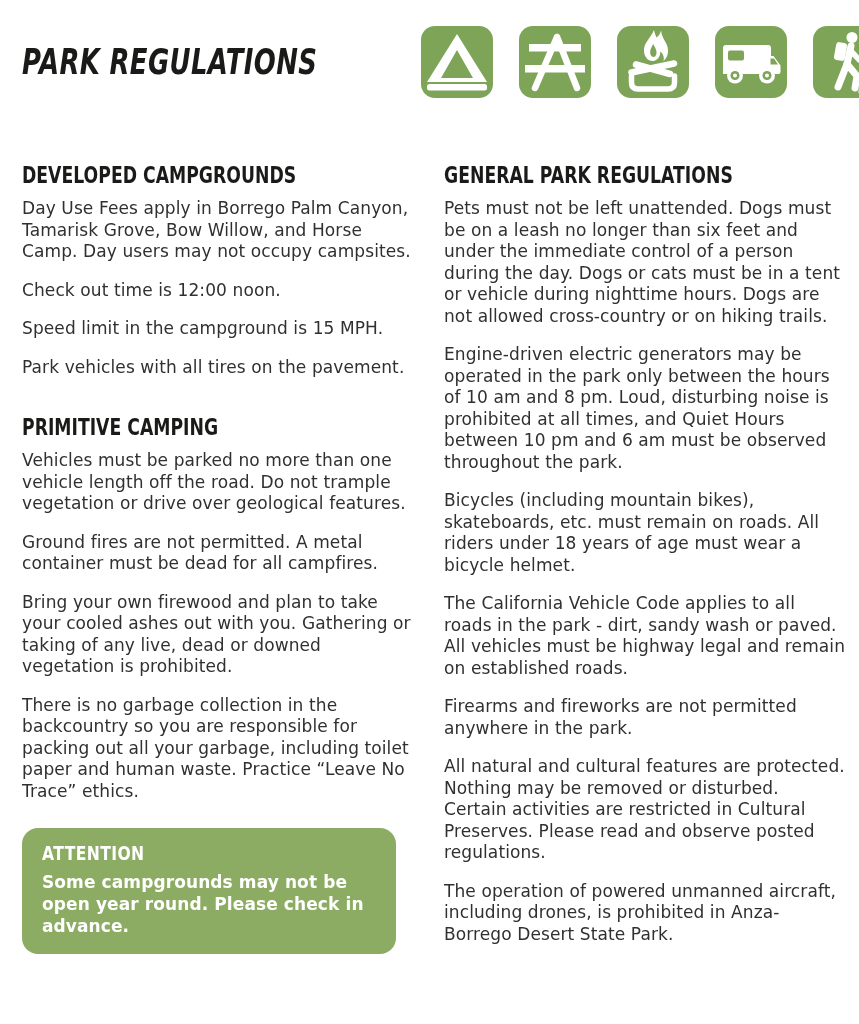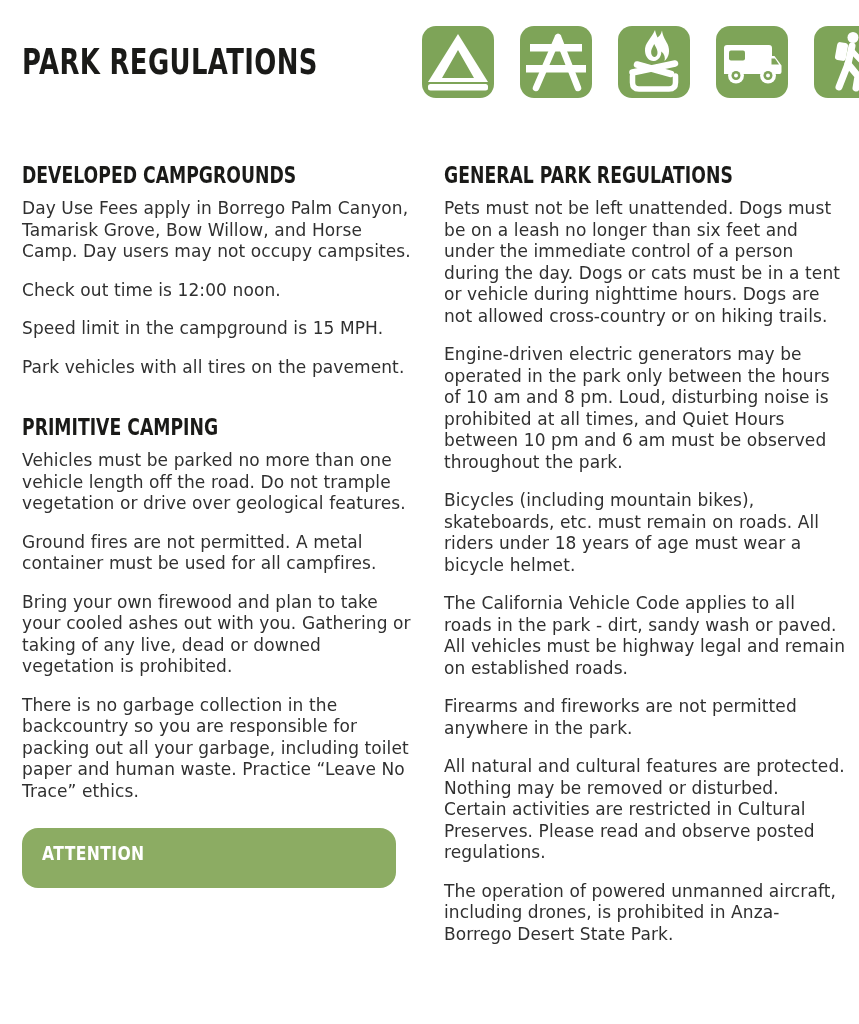--- a/index.html
+++ b/index.html
@@ -7,21 +7,21 @@
     --box-green:#8CAC63;
     --heading-black:#1A1A18;
     --body-text:#303030;
   }
   *{box-sizing:border-box;margin:0;padding:0;}
   html,body{background:#ffffff;}
   body{font-family:"DejaVu Sans","Liberation Sans",sans-serif;color:var(--body-text);}
   .page{width:859px;height:1024px;background:#ffffff;overflow:hidden;position:relative;}
 
   
-  .header{display:flex;align-items:center;padding:26px 56px 0 22px;}
+  .header{display:flex;align-items:center;padding:26px 56px 0 22px;font-style:italic;}
   h1.title{
     font-size:35px;font-weight:bold;color:var(--heading-black);
     transform:scaleX(.74);transform-origin:left center;white-space:nowrap;
     letter-spacing:.5px;
   }
   .icon-row{margin-left:auto;display:flex;gap:26px;}
   .icon-tile{width:72px;height:72px;border-radius:14px;background:var(--icon-green);flex:0 0 auto;}
   .icon-tile svg{display:block;width:72px;height:72px;}
 
   
@@ -119,27 +119,28 @@
       <div>
           <p class="para"><span>Day Use Fees apply in Borrego Palm Canyon, Tamarisk Grove, Bow Willow, and Horse Camp. Day users may not occupy campsites.</span></p>
           <p class="para"><span class="b">Check out time is 12:00 noon.</span></p>
           <p class="para"><span class="b">Speed limit in the campground is 15 MPH.</span></p>
           <p class="para"><span>Park vehicles with all tires on the pavement.</span></p>
         </div>
 
       <h2 class="section mt">PRIMITIVE CAMPING</h2>
       <div>
           <p class="para"><span>Vehicles must be parked no more than one vehicle length off the road. Do not trample vegetation or drive over geological features.</span></p>
-          <p class="para"><span class="b">Ground fires are not permitted.</span><span> A metal container must be used for all campfires.</span></p>
+          <p class="para"><span class="b">Ground fires are not permitted.</span><span> A metal container must be dead for all campfires.</span></p>
           <p class="para"><span>Bring your own firewood and plan to take your cooled ashes out with you. Gathering or taking of any live, dead or downed vegetation is prohibited.</span></p>
           <p class="para"><span>There is no garbage collection in the backcountry so you are responsible for packing out all your garbage, </span><span class="b">including toilet paper and human waste</span><span>. Practice “Leave No Trace” ethics.</span></p>
         </div>
 
       <aside class="attention">
         <h3>ATTENTION</h3>
+        <p>Some campgrounds may not be open year round. Please check in advance.</p>
       </aside>
     </section>
 
     <section class="col-right">
       <h2 class="section">GENERAL PARK REGULATIONS</h2>
       <div>
           <p class="para"><span class="b">Pets must not be left unattended.</span><span> Dogs must be on a leash no longer than six feet and under the immediate control of a person during the day. Dogs or cats must be in a tent or vehicle during nighttime hours. </span><span class="b">Dogs are not allowed cross-country or on hiking trails.</span></p>
           <p class="para"><span class="b">Engine-driven electric generators</span><span> may be operated in the park only between the hours of 10 am and 8 pm. Loud, disturbing noise is prohibited at all times, and Quiet Hours between 10 pm and 6 am must be observed throughout the park.</span></p>
           <p class="para"><span>Bicycles (including mountain bikes), skateboards, etc. must remain on roads. </span><span class="b">All riders under 18 years of age must wear a bicycle helmet.</span></p>
           <p class="para"><span>The California Vehicle Code applies to all roads in the park - dirt, sandy wash or paved. </span><span class="b">All vehicles must be highway legal and remain on established roads.</span></p>

